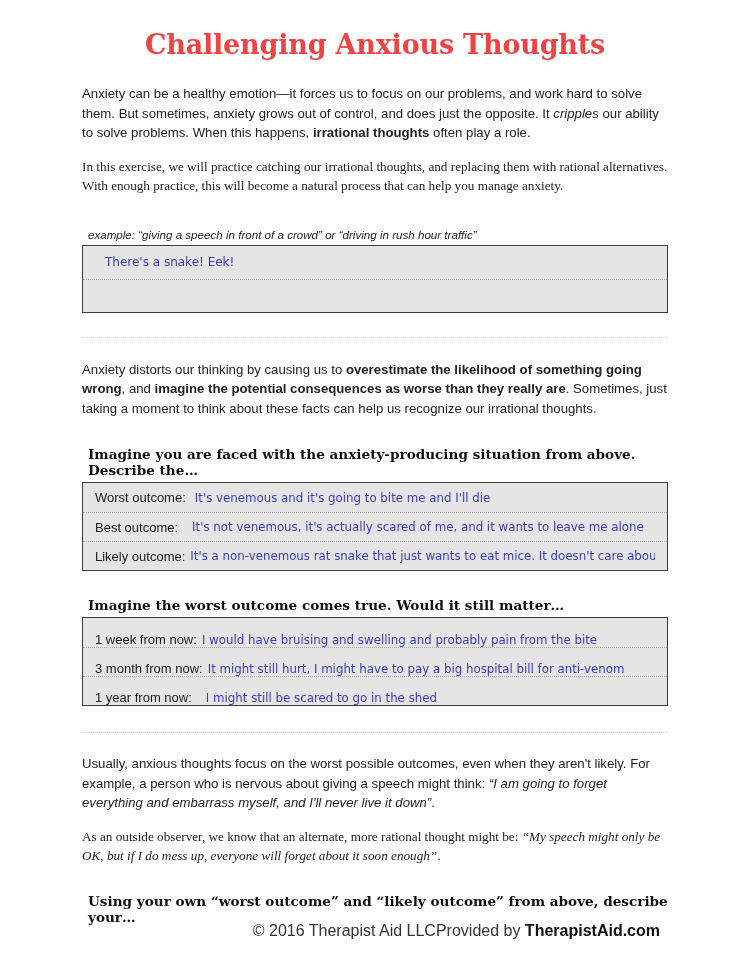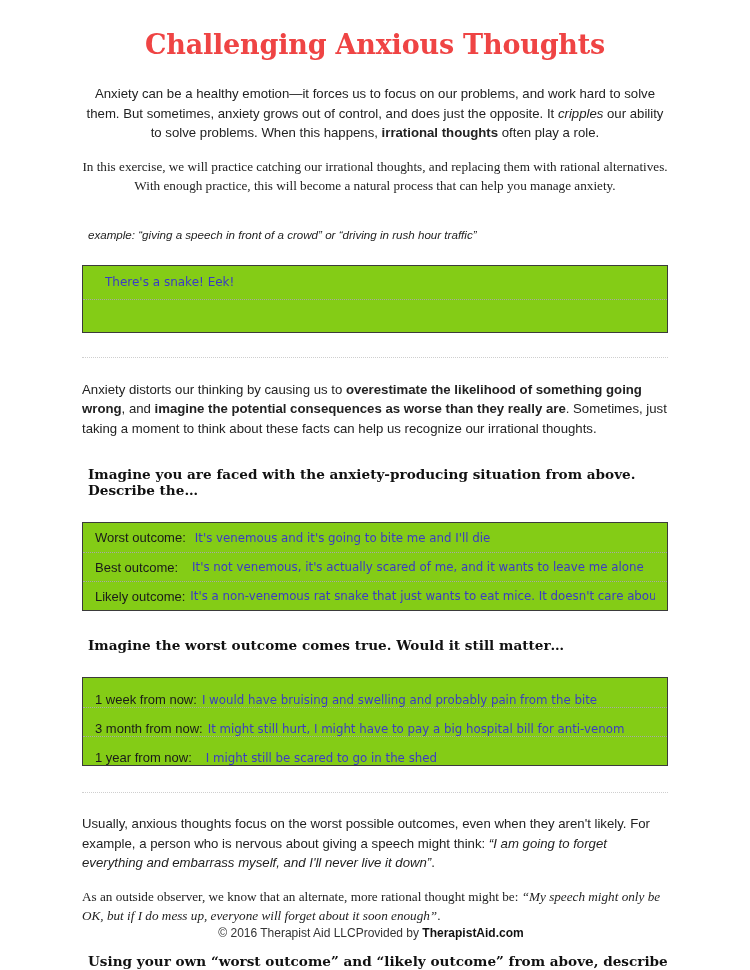--- a/index.html
+++ b/index.html
@@ -35,21 +35,21 @@
   
   .para {
     font-size: 13.2px;
     line-height: 19.5px;
     color: #222222;
     margin: 0;
   }
   .para + .para { margin-top: 14px; font-family: Liberation Serif, serif; }
   .para b { font-weight: bold; }
   .para i { font-style: italic; }
-  .block-intro { margin-top: 24px; text-align: center; }
+  .block-intro { margin-top: 24px; }
   .block-second { margin-top: 22px; }
   .block-third  { margin-top: 21px; }
 
   
   .sec-head {
     font-family: "DejaVu Serif", "Liberation Serif", serif;
     font-weight: bold;
     font-size: 13.6px;
     color: #111111;
     margin: 0;
@@ -62,23 +62,23 @@
     margin: 2px 0 0 0;
     padding-left: 6px;
   }
   .head-gap-1 { margin-top: 32px; }
   .head-gap-2 { margin-top: 28px; }
   .head-gap-3 { margin-top: 26px; }
   .head-gap-4 { margin-top: 27px; }
 
   
   .box {
-    margin-top: 24px;
+    margin-top: 4px;
     border: 1.6px solid #3b3b3b;
-    background: #84cc16;
+    background: #e5e5e5;
     box-sizing: border-box;
   }
   .row {
     display: flex;
     align-items: baseline;
     box-sizing: border-box;
     padding: 0 12px;
     white-space: nowrap;
   }
   .row + .row {
@@ -116,23 +116,23 @@
   .div-1 { margin-top: 24px; }
   .div-2 { margin-top: 26px; }
 
   
   .footer {
     position: absolute;
     left: 82px;
     right: 90px;
     bottom: 30px;
     display: flex;
-    justify-content: center;
+    justify-content: flex-end;
     align-items: baseline;
-    font-size: 12px;
+    font-size: 16px;
     color: #333333;
   }
   .footer .brand { font-weight: bold; color: #111111; }
 </style>
 </head>
 <body>
 
 <div class="page">
 
   <h1 class="title">Challenging Anxious Thoughts</h1>

